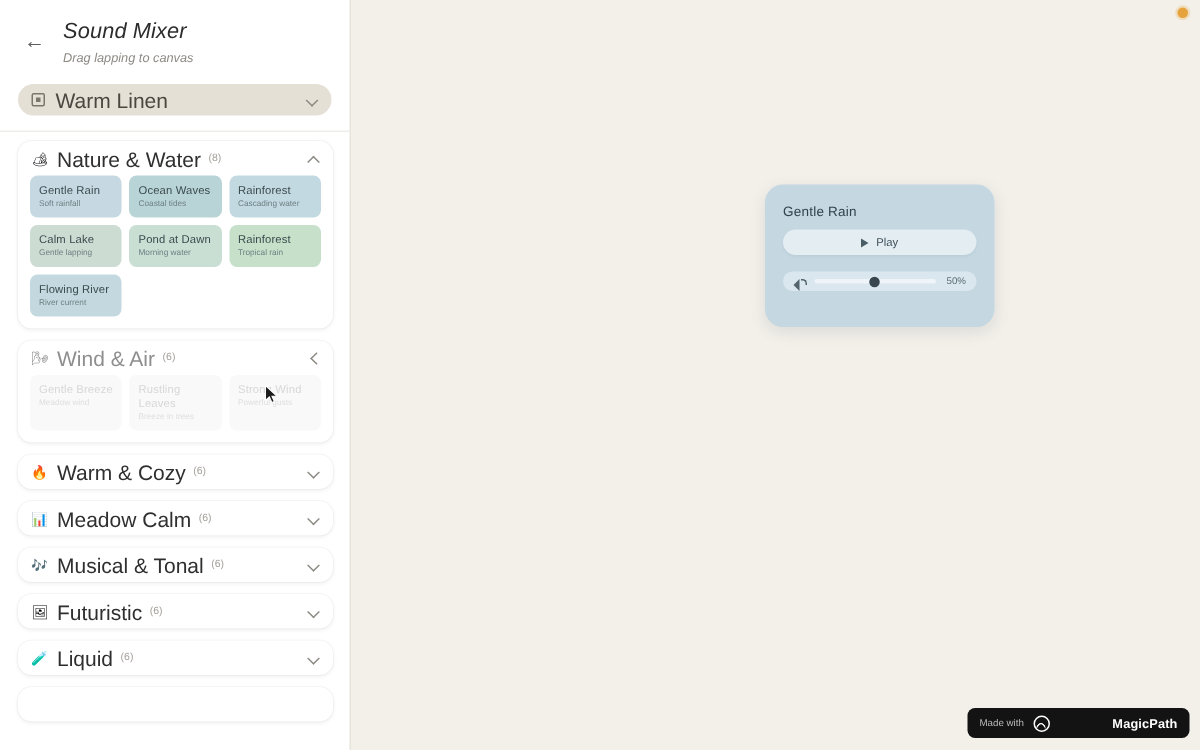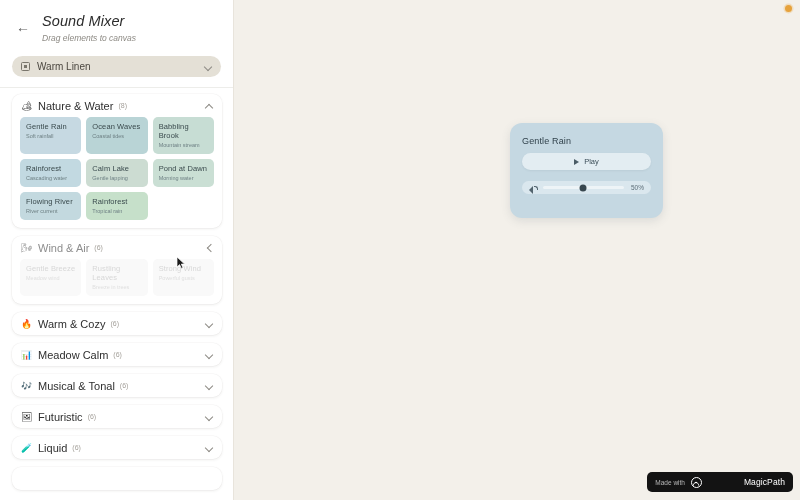--- a/index.html
+++ b/index.html
@@ -59,21 +59,21 @@
   }
   .theme-ico {
     width: 9px; height: 9px; margin-right: 7px;
     border: 1px solid #7a766c; border-radius: 1.5px;
     position: relative; flex: 0 0 auto;
   }
   .theme-ico:before {
     content:""; position:absolute; left:2px; top:2px;
     width:3px; height:3px; background:#7a766c;
   }
-  .theme-name { font-size: 10px; color: #4b4740; flex: 1; }
+  .theme-name { font-size: 14px; color: #4b4740; flex: 1; }
   .chev {
     width: 7px; height: 7px; position: relative; flex: 0 0 auto;
   }
   .chev:before {
     content:""; position:absolute; left:0; top:1px;
     width:5px; height:5px;
     border-right:1.1px solid #8d8a84; border-bottom:1.1px solid #8d8a84;
     transform: rotate(45deg);
   }
   .chev.up:before { transform: rotate(-135deg); top: 3px; }
@@ -95,21 +95,21 @@
     margin-bottom: 8px;
     overflow: hidden;
   }
   .cat-head {
     height: 23px;
     display: flex; align-items: center;
     padding: 0 9px;
     cursor: pointer;
   }
   .cat-emoji { font-size: 9px; margin-right: 6px; width: 11px; text-align:center; flex:0 0 auto;}
-  .cat-name { font-size: 11px; color: #2f2f2f; }
+  .cat-name { font-size: 14px; color: #2f2f2f; }
   .cat-count { font-size: 7px; color: #a4a09a; margin-left: 5px; flex: 1; }
 
   .tile-grid {
     display: grid;
     grid-template-columns: repeat(3, 1fr);
     gap: 5px;
     padding: 0 8px 8px 8px;
   }
   .tile {
     border-radius: 5px;
@@ -210,21 +210,21 @@
     border: 1.3px solid #ffffff;
     margin-right: 4px;
     position: relative; flex: 0 0 auto;
   }
   .badge-mark:after {
     content:""; position:absolute; left:1.5px; top:4px;
     width:5px; height:5px; border-radius:50%;
     border-left:1.3px solid #ffffff; border-top:1.3px solid #ffffff;
     transform: rotate(45deg);
   }
-  .badge-name { font-size: 8.5px; color: #ffffff; font-weight: normal; letter-spacing: .1px; margin-left: 38px; }
+  .badge-name { font-size: 8.5px; color: #ffffff; font-weight: bold; letter-spacing: .1px; margin-left: 38px; }
 
   
   .cursor {
     position: absolute; left: 176px; top: 256px;
     width: 10px; height: 14px;
     pointer-events: none;
   }
 </style>
 </head>
 <body>
@@ -254,21 +254,21 @@
       <span class="badge-mark"></span>
       <span class="badge-name">MagicPath</span>
     </div>
   </div>
 
   <div class="sidebar">
     <div class="sb-head">
       <div class="back-btn">←</div>
       <div class="title-wrap">
         <div class="app-title">Sound Mixer</div>
-        <div class="app-sub">Drag elements to canvas</div>
+        <div class="app-sub">Drag lapping to canvas</div>
       </div>
     </div>
 
     <div class="theme-select">
       <span class="theme-ico"></span>
       <span class="theme-name">Warm Linen</span>
       <span class="chev"></span>
     </div>
 
     <div class="sb-divider"></div>
@@ -283,43 +283,39 @@
           </div>
           <div class="cat-body tile-grid">
             <div class="tile" style="background: rgb(198, 217, 226);">
               <div class="tile-title">Gentle Rain</div>
               <div class="tile-sub">Soft rainfall</div>
             </div>
             <div class="tile" style="background: rgb(185, 212, 214);">
               <div class="tile-title">Ocean Waves</div>
               <div class="tile-sub">Coastal tides</div>
             </div>
-            <div class="tile" style="background: rgb(199, 221, 212);">
-              <div class="tile-title">Babbling Brook</div>
-              <div class="tile-sub">Mountain stream</div>
-            </div>
             <div class="tile" style="background: rgb(194, 217, 225);">
               <div class="tile-title">Rainforest</div>
               <div class="tile-sub">Cascading water</div>
             </div>
             <div class="tile" style="background: rgb(204, 220, 210);">
               <div class="tile-title">Calm Lake</div>
               <div class="tile-sub">Gentle lapping</div>
             </div>
             <div class="tile" style="background: rgb(202, 223, 212);">
               <div class="tile-title">Pond at Dawn</div>
               <div class="tile-sub">Morning water</div>
             </div>
+            <div class="tile" style="background: rgb(198, 224, 202);">
+              <div class="tile-title">Rainforest</div>
+              <div class="tile-sub">Tropical rain</div>
+            </div>
             <div class="tile" style="background: rgb(195, 217, 223);">
               <div class="tile-title">Flowing River</div>
               <div class="tile-sub">River current</div>
-            </div>
-            <div class="tile" style="background: rgb(198, 224, 202);">
-              <div class="tile-title">Rainforest</div>
-              <div class="tile-sub">Tropical rain</div>
             </div>
           </div>
         </div>
         <div class="cat-card">
           <div class="cat-head faded">
             <span class="cat-emoji">🌬</span>
             <span class="cat-name">Wind &amp; Air</span>
             <span class="cat-count">(6)</span>
             <span class="chev left"></span>
           </div>

